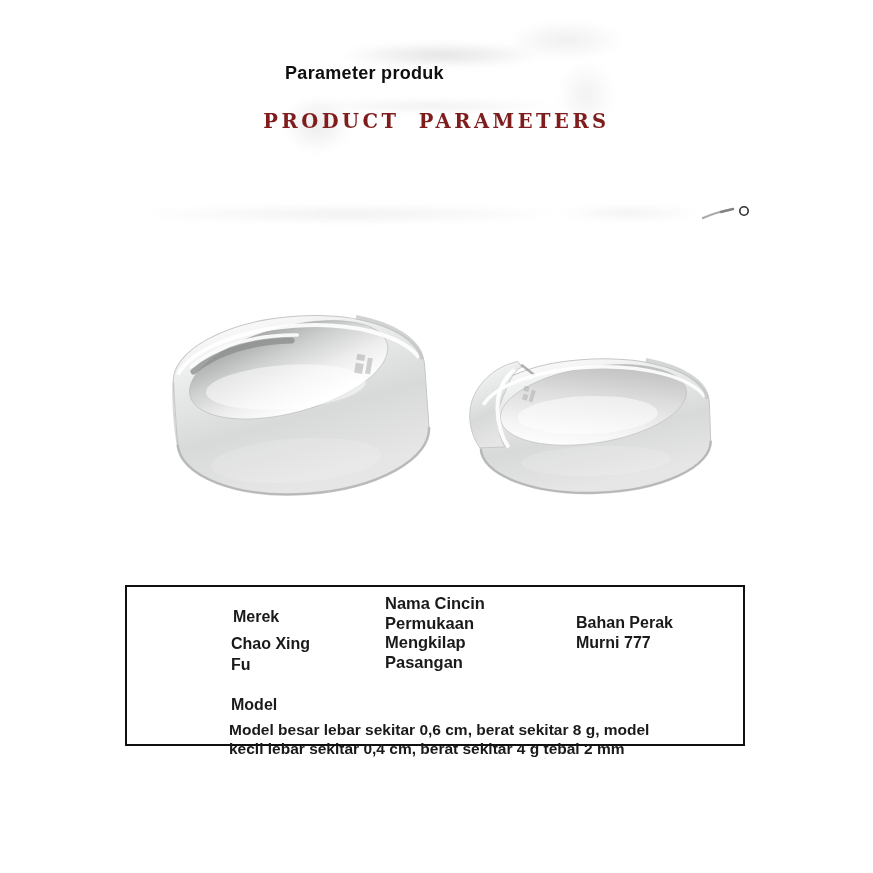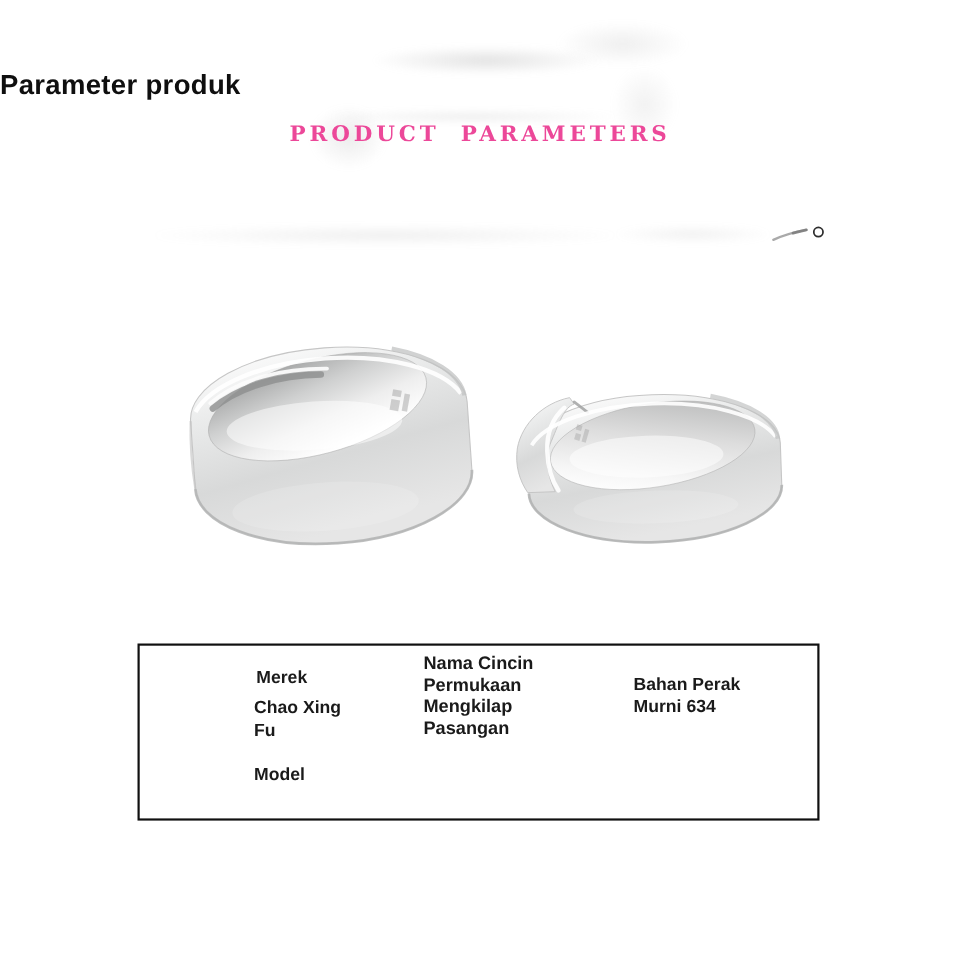--- a/index.html
+++ b/index.html
@@ -1,27 +1,27 @@
 <!DOCTYPE html>
 <html><head>
 <meta charset="utf-8">
 <style>
   html,body{margin:0;padding:0;background:#ffffff;}
   .canvas{
     position:relative;width:873px;height:873px;background:#ffffff;
     font-family:"Liberation Sans",sans-serif;color:#141414;overflow:hidden;
   }
   .page-title{
-    position:absolute;top:63px;left:0;width:729px;text-align:left;
-    font-size:25px;font-weight:bold;letter-spacing:.3px;color:#0f0f0f;
+    position:absolute;top:63px;left:0;width:729px;text-align:center;
+    font-size:18px;font-weight:bold;letter-spacing:.3px;color:#0f0f0f;
   }
   .page-subtitle{
     position:absolute;top:110px;left:0;width:873px;text-align:center;
     font-family:"DejaVu Serif","Liberation Serif",serif;
-    font-size:19.5px;font-weight:600;letter-spacing:3.5px;word-spacing:9px;color:#ec4899;
+    font-size:19.5px;font-weight:600;letter-spacing:3.5px;word-spacing:9px;color:#7f1d1d;
   }
   .note{
     position:absolute;top:185px;left:30px;width:740px;margin:0;text-align:center;
     font-size:15.5px;font-weight:bold;line-height:21.5px;color:#0e0e0e;
   }
   .rings-svg{position:absolute;left:170px;top:303px;width:560px;height:200px;}
   .scribble-svg{position:absolute;left:700px;top:201px;width:52px;height:22px;}
   .spec-box{
     position:absolute;left:125px;top:585px;width:620px;height:161px;
     border:2px solid #101010;box-sizing:border-box;background:#ffffff;
@@ -119,17 +119,18 @@
       <path d="M 180 9 A 115 48 0 0 1 240 50" stroke="#c2c3c3" stroke-width="4" fill="none" opacity="0.7"></path>
       <path d="M 12 92 A 115 48 0 0 0 242 92" stroke="#b2b3b3" stroke-width="2.5" fill="none" opacity="0.85"></path>
       <ellipse cx="127" cy="108" rx="75" ry="15" fill="#ffffff" opacity="0.15"></ellipse>
     </g>
   </svg>
 
   <div class="spec-box">
     <div class="cell cell-brand-label">Merek</div>
     <div class="cell cell-brand-value">Chao Xing Fu</div>
     <div class="cell cell-ring-name">Nama Cincin Permukaan Mengkilap Pasangan</div>
-    <div class="cell cell-material">Bahan Perak Murni 634</div>
+    <div class="cell cell-material">Bahan Perak Murni 777</div>
     <div class="cell cell-size-label">Model</div>
+    <div class="cell cell-size-value">Model besar lebar sekitar 0,6 cm, berat sekitar 8 g, model kecil lebar sekitar 0,4 cm, berat sekitar 4 g tebal 2 mm</div>
   </div>
 
 </div>
 
 </body></html>

